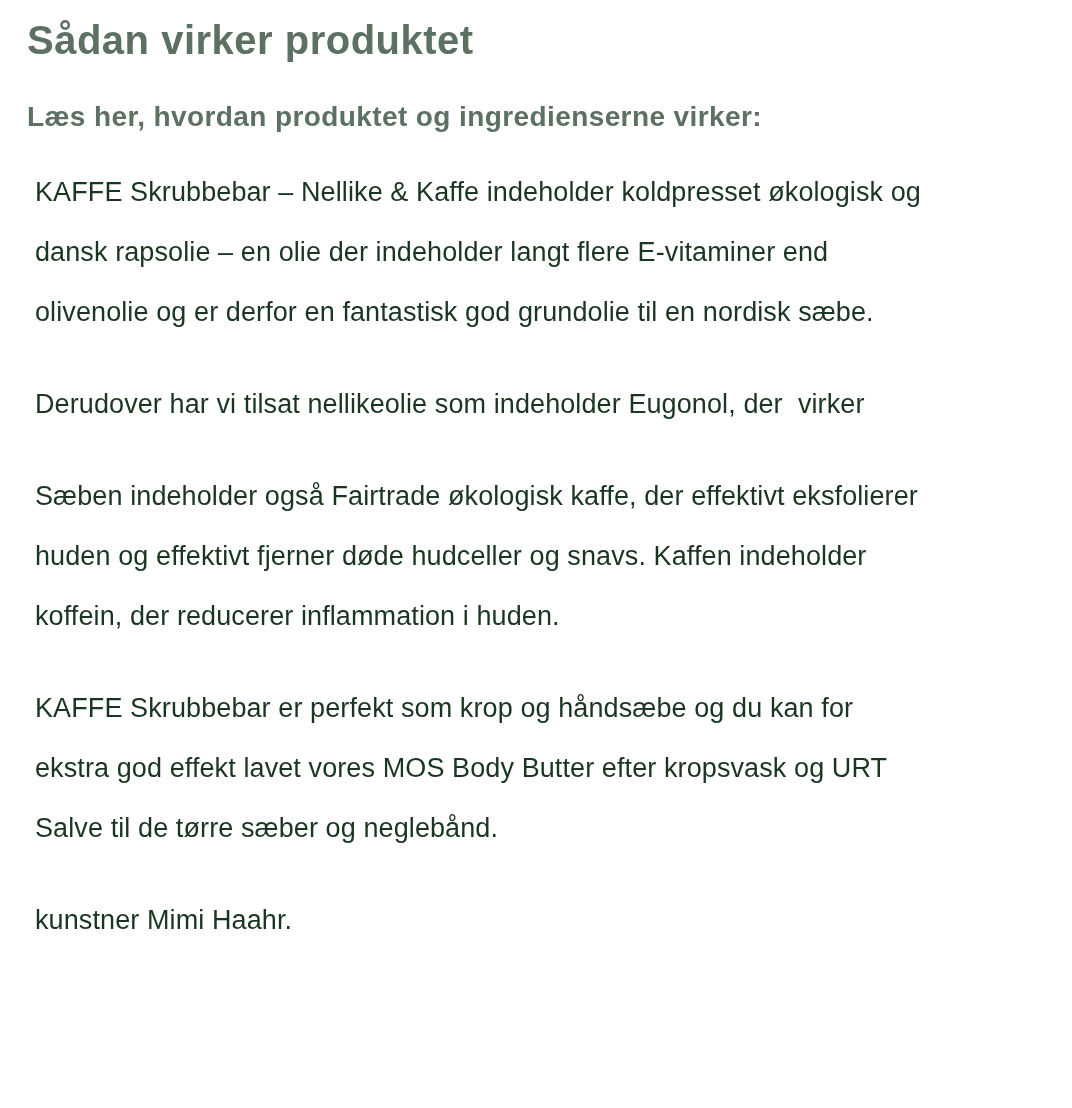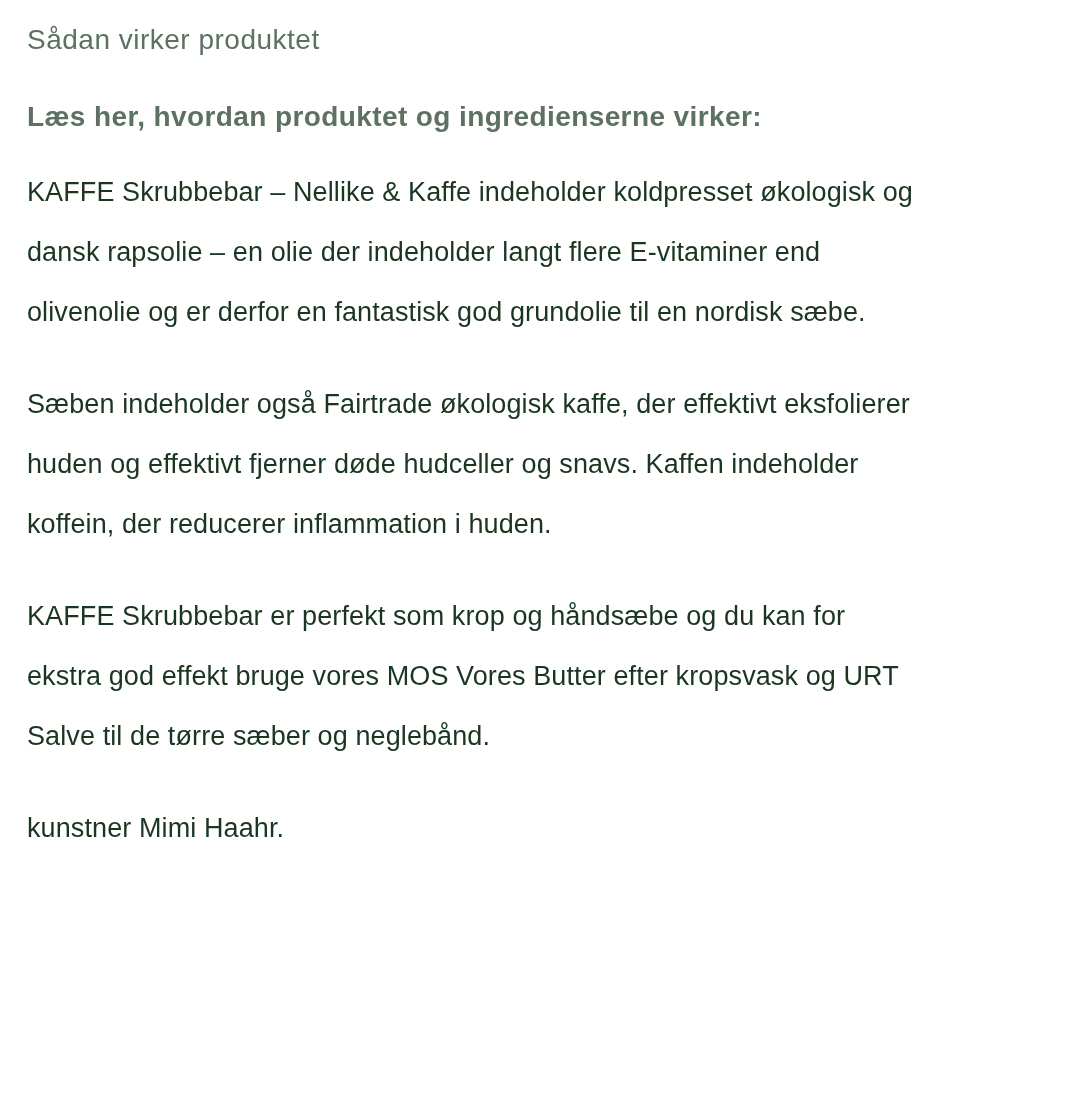--- a/index.html
+++ b/index.html
@@ -13,37 +13,37 @@
     font-family: "Liberation Sans", "DejaVu Sans", sans-serif;
   }
   .page {
     width: 1072px;
     height: 1108px;
     background: var(--page-bg);
     padding: 16px 40px 38px 27px;
     overflow: hidden;
   }
   .section-title {
-    font-size: 28px;
+    font-size: 40px;
     line-height: 48px;
-    font-weight: 400;
+    font-weight: 700;
     letter-spacing: 0.5px;
     color: var(--heading-color);
     margin: 0 0 36px 0;
   }
   .section-subtitle {
     font-size: 28px;
     line-height: 34px;
     font-weight: 700;
     letter-spacing: 0.4px;
     color: var(--heading-color);
     margin: 0 0 28px 0;
   }
   .description p {
-    margin: 0 0 32px 0;
+    margin: 0 0 32px 8px;
   }
   .description p:last-child {
     margin-bottom: 0;
   }
   .line {
     display: block;
     white-space: pre;
     font-size: 27px;
     line-height: 60px;
     font-weight: 400;
@@ -58,28 +58,29 @@
   <h1 class="section-title">Sådan virker produktet</h1>
   <h2 class="section-subtitle">Læs her, hvordan produktet og ingredienserne virker:</h2>
 
   <div class="description">
     <p>
       <span class="line">KAFFE Skrubbebar – Nellike &amp; Kaffe indeholder koldpresset økologisk og</span>
       <span class="line">dansk rapsolie – en olie der indeholder langt flere E-vitaminer end</span>
       <span class="line">olivenolie og er derfor en fantastisk god grundolie til en nordisk sæbe.</span>
     </p>
     <p>
+      <span class="line">Derudover har vi tilsat nellikeolie som indeholder Eugonol, der  virker</span>
     </p>
     <p>
       <span class="line">Sæben indeholder også Fairtrade økologisk kaffe, der effektivt eksfolierer</span>
       <span class="line">huden og effektivt fjerner døde hudceller og snavs. Kaffen indeholder</span>
       <span class="line">koffein, der reducerer inflammation i huden.</span>
     </p>
     <p>
       <span class="line">KAFFE Skrubbebar er perfekt som krop og håndsæbe og du kan for</span>
-      <span class="line">ekstra god effekt bruge vores MOS Vores Butter efter kropsvask og URT</span>
+      <span class="line">ekstra god effekt lavet vores MOS Body Butter efter kropsvask og URT</span>
       <span class="line">Salve til de tørre sæber og neglebånd.</span>
     </p>
     <p>
       <span class="line">kunstner Mimi Haahr.</span>
     </p>
   </div>
 </main>
 
 </body></html>

